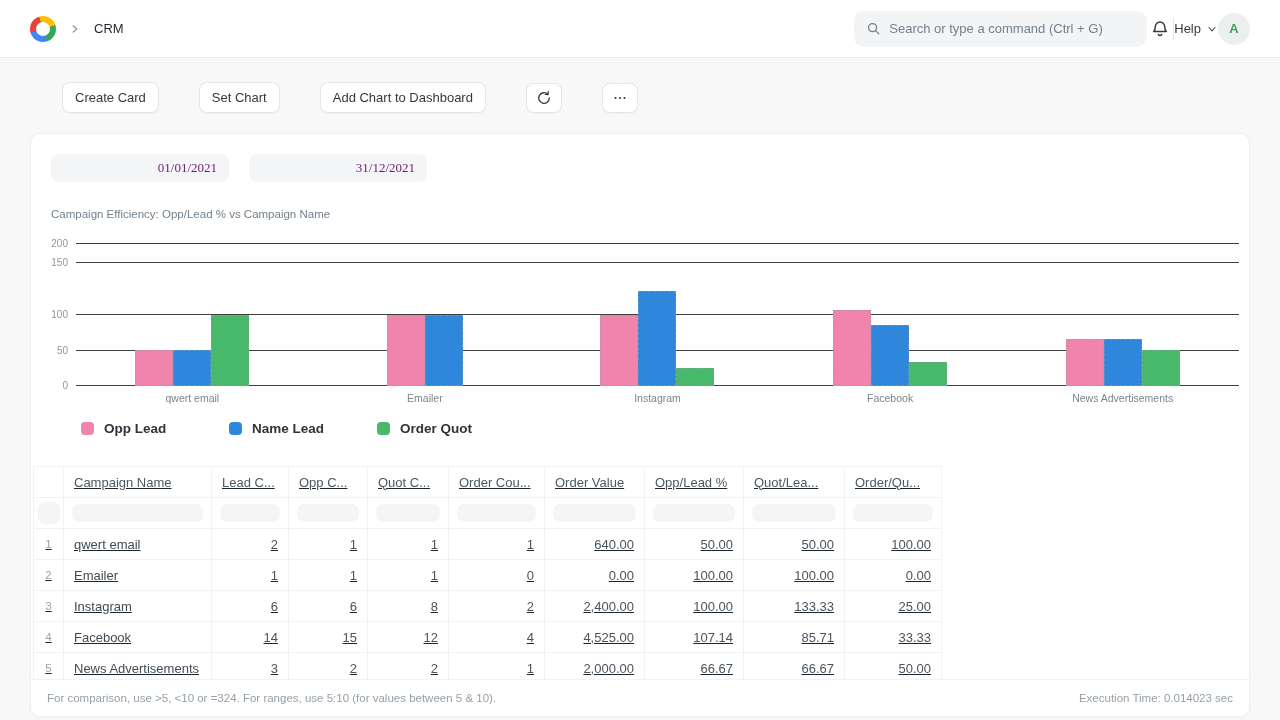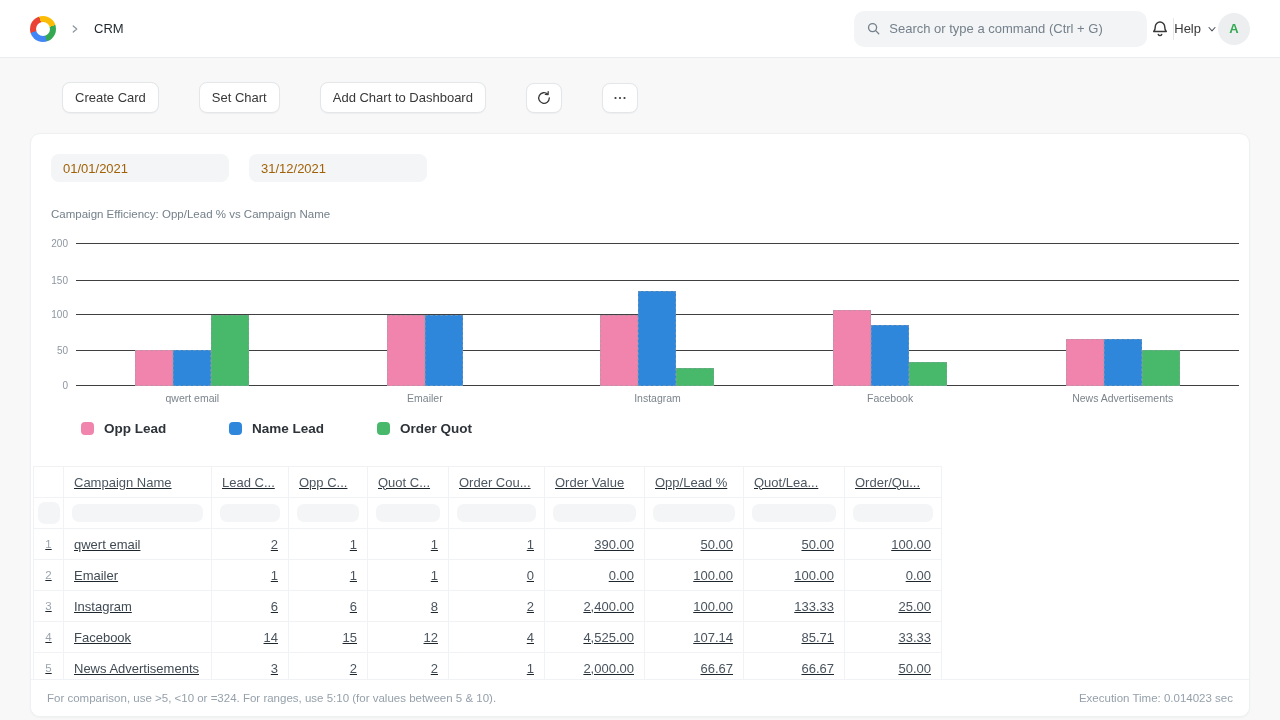--- a/index.html
+++ b/index.html
@@ -52,21 +52,21 @@
   }
   .btn.icon-btn { padding:6px 9px; display:flex; align-items:center; }
   
   .card {
     margin:0 30px; background:#fff; border:1px solid #eef0f2; border-radius:10px;
     box-shadow:0 1px 2px rgba(25,39,52,.04); height:584px; position:relative; overflow:hidden;
   }
   .filters { display:flex; gap:20px; padding:20px 20px 0; }
   .date-input {
     width:178px; height:28px; background:#f4f5f6; border:none; border-radius:8px;
-    font-family:Liberation Sans, sans-serif; font-size:13px; color:#a16207; padding:0 12px; outline:none; cursor:pointer;
+    font-family:Liberation Serif, serif; font-size:13px; color:#701a75; padding:0 12px; outline:none; cursor:pointer;text-align:right;
   }
   .chart-title { margin:26px 20px 0; font-size:11.5px; color:#74808b; }
   .plot { position:relative; height:142px; margin:24px 10px 0 45px; }
   .gridline { position:absolute; left:0; right:0; height:1px; background:#404040; }
   .gridline .ytick {
     position:absolute; right:calc(100% + 8px); top:-5px;
     font-size:10px; color:#8d96a0;
   }
   .groups { position:absolute; inset:0; display:flex; }
   .group { flex:1; display:flex; align-items:flex-end; justify-content:center; }
@@ -183,21 +183,21 @@
     <div class="plot">
         <div class="gridline" style="bottom: 0px;">
           <span class="ytick">0</span>
         </div>
         <div class="gridline" style="bottom: 35.5px;">
           <span class="ytick">50</span>
         </div>
         <div class="gridline" style="bottom: 71px;">
           <span class="ytick">100</span>
         </div>
-        <div class="gridline" style="bottom: 105px;">
+        <div class="gridline" style="bottom: 123px;">
           <span class="ytick">150</span>
         </div>
         <div class="gridline" style="bottom: 142px;">
           <span class="ytick">200</span>
         </div>
         <div class="groups">
           <div class="group">
             <div class="bar" style="height: 36px; background: rgb(240, 132, 172);"></div>
             <div class="bar" style="height: 36px; background: rgb(47, 135, 220);"></div>
             <div class="bar" style="height: 71px; background: rgb(72, 184, 107);"></div>
@@ -307,21 +307,21 @@
           </tr>
         </thead>
         <tbody>
           <tr>
             <td class="idx">1</td>
             <td class="txt">qwert email</td>
             <td class="num">2</td>
             <td class="num">1</td>
             <td class="num">1</td>
             <td class="num">1</td>
-            <td class="num">390.00</td>
+            <td class="num">640.00</td>
             <td class="num">50.00</td>
             <td class="num">50.00</td>
             <td class="num">100.00</td>
           </tr>
           <tr>
             <td class="idx">2</td>
             <td class="txt">Emailer</td>
             <td class="num">1</td>
             <td class="num">1</td>
             <td class="num">1</td>

